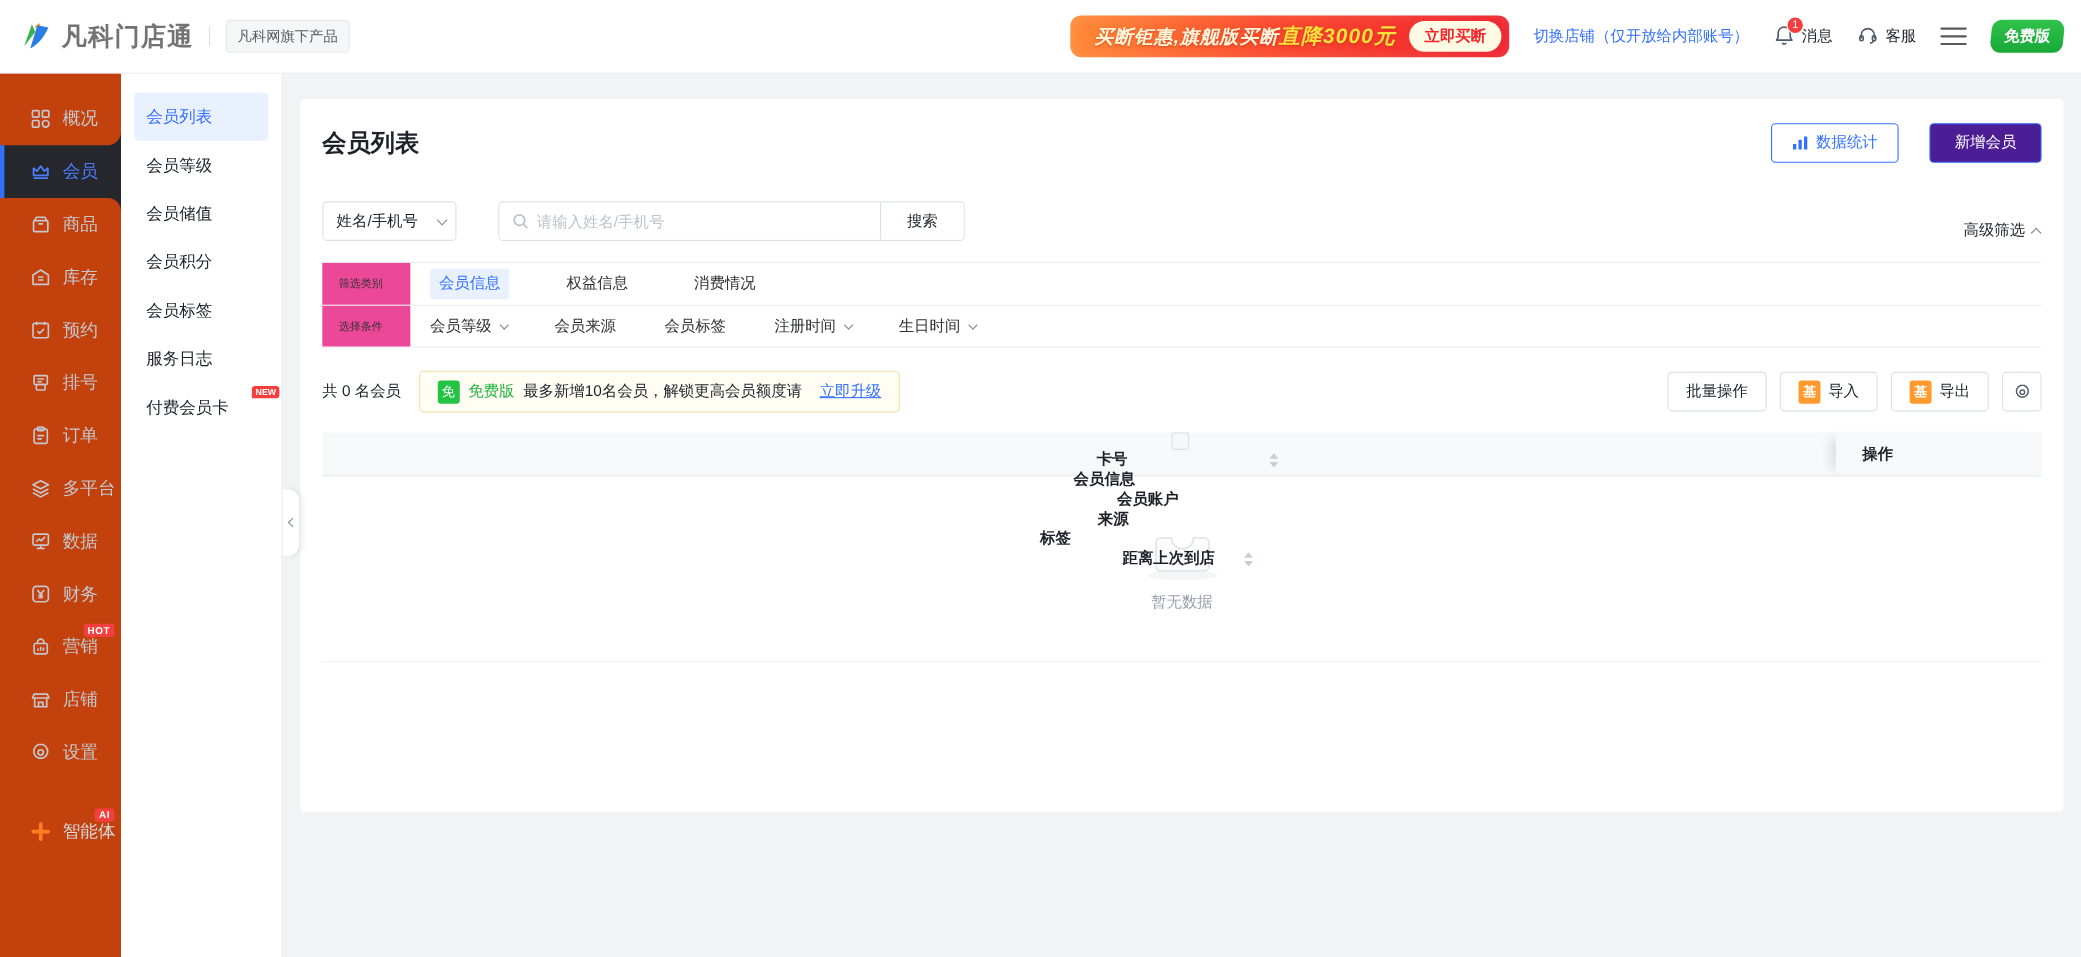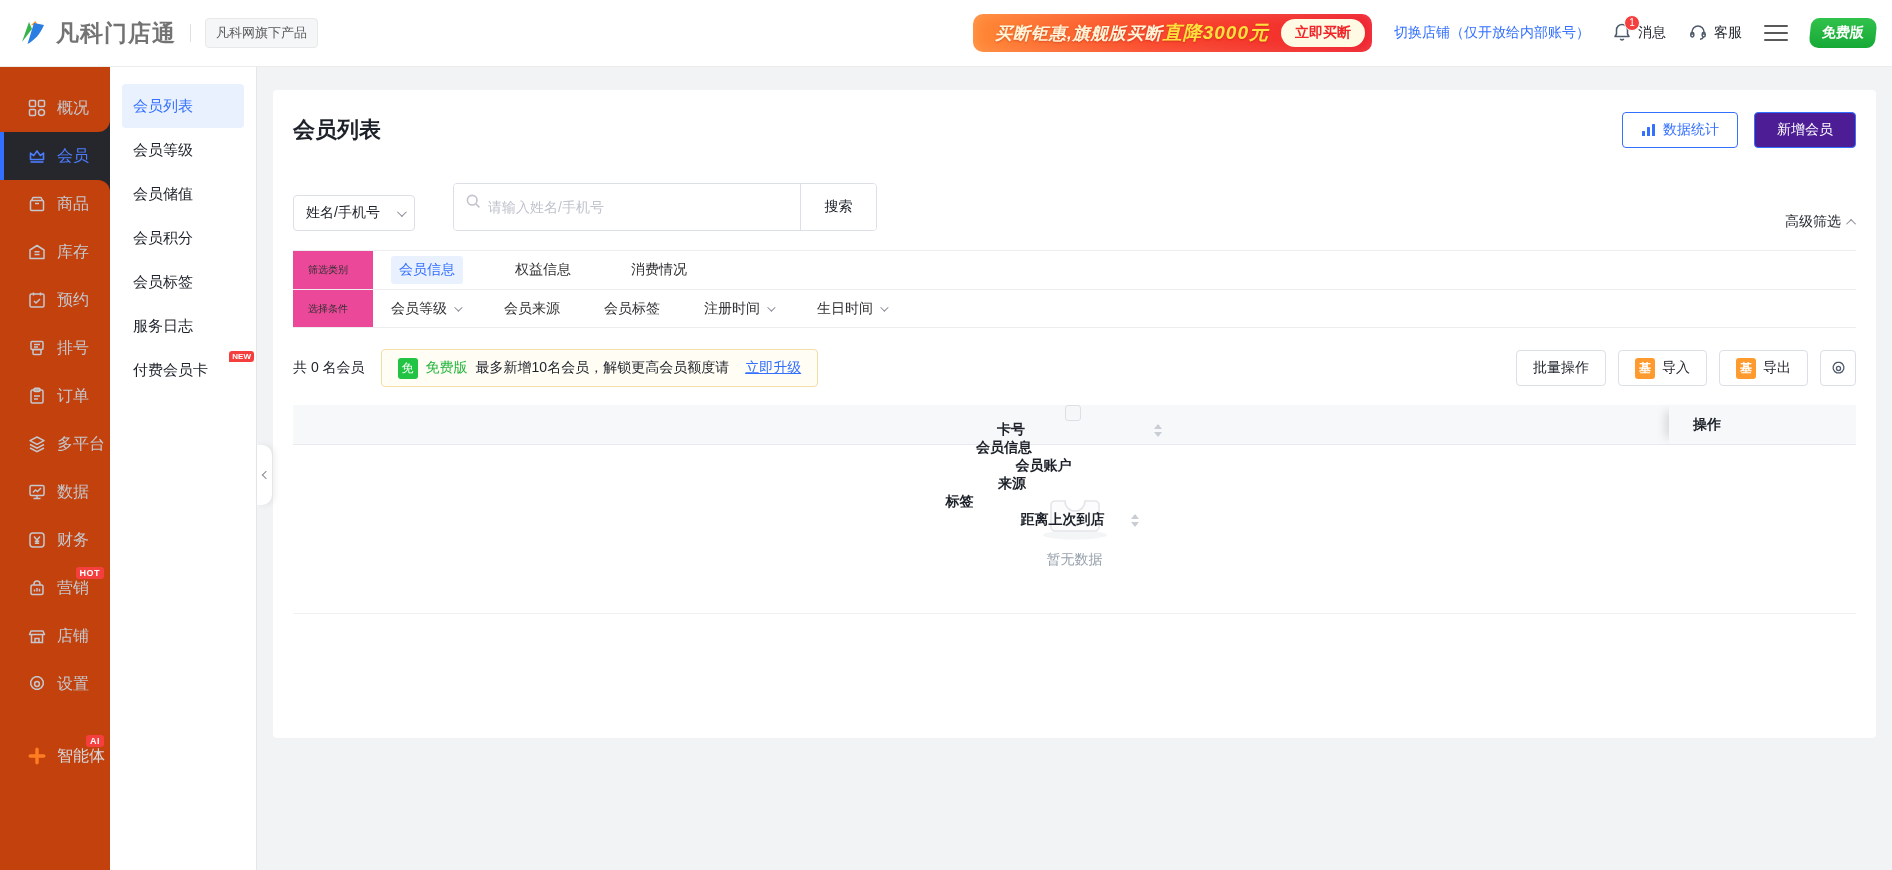--- a/index.html
+++ b/index.html
@@ -66,32 +66,32 @@
   .sub-item.selected { background:#e9f1ff; color:#3370ff; }
   .sub-badge { position:absolute; top:3px; right:-10px; background:#f53f3f; color:#fff; font-size:8px;
     font-weight:700; padding:1px 3px; border-radius:3px 3px 3px 0; }
 
   
   .main { flex:1; background:#f2f3f5; padding:24px 16px 0; }
   .card { background:#fff; border-radius:4px; height:648px; padding:0 20px; }
 
   .card-head { height:80px; display:flex; align-items:center; }
   .page-title { font-size:22px; font-weight:700; }
-  .head-actions { margin-left:auto; display:flex; gap:16px; }
+  .head-actions { margin-left:auto; display:flex; gap:28px; }
   .btn { height:36px; display:flex; align-items:center; justify-content:center; gap:7px;
     border-radius:4px; font-size:14px; cursor:pointer; padding:0 16px; border:1px solid #dcdfe6;
     background:#fff; color:#1d2129; white-space:nowrap; }
   .btn.outline-blue { border-color:#3370ff; color:#3370ff; padding:0 18px; }
   .btn.primary { background:#4c1d95; border-color:#3370ff; color:#fff; padding:0 22px; }
 
   .search-row { margin-top:13px; display:flex; align-items:flex-end;gap:26px; }
   .field-select { width:122px; height:36px; border:1px solid #dcdfe6; border-radius:4px;
     display:flex; align-items:center; padding:0 10px 0 12px; font-size:14px; color:#1d2129;
     cursor:pointer; justify-content:space-between; }
-  .search-group { display:flex; margin-left:12px; height:48px; border:1px solid #dcdfe6;
+  .search-group { display:flex; margin-left:12px; height:36px; border:1px solid #dcdfe6;
     border-radius:4px; overflow:hidden; }
   .search-box { position:relative; width:346px; }
   .search-box input { width:100%; height:100%; border:none; outline:none; font-size:14px;
     padding:0 10px 0 34px; color:#1d2129; font-family:inherit; }
   .search-box input::placeholder { color:#bfc3cb; }
   .search-icon { position:absolute; left:11px; top:9px; }
   .search-btn { width:76px; display:flex; align-items:center; justify-content:center;
     border-left:1px solid #dcdfe6; font-size:14px; cursor:pointer; background:#fff; }
   .adv-filter { margin-left:auto; display:flex; align-items:center; gap:8px; font-size:14px;
     cursor:pointer; color:#1d2129; }

